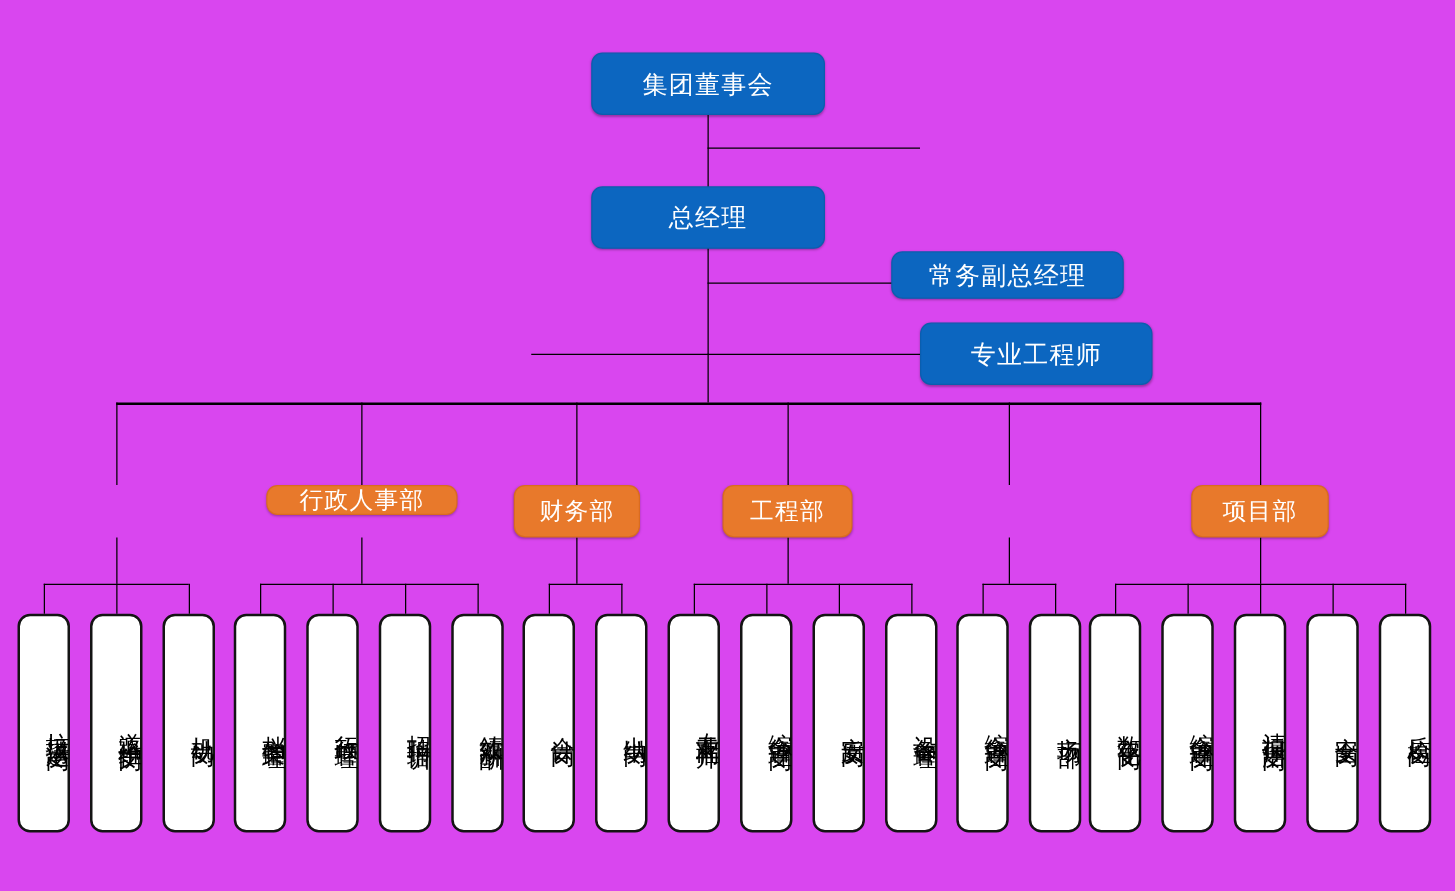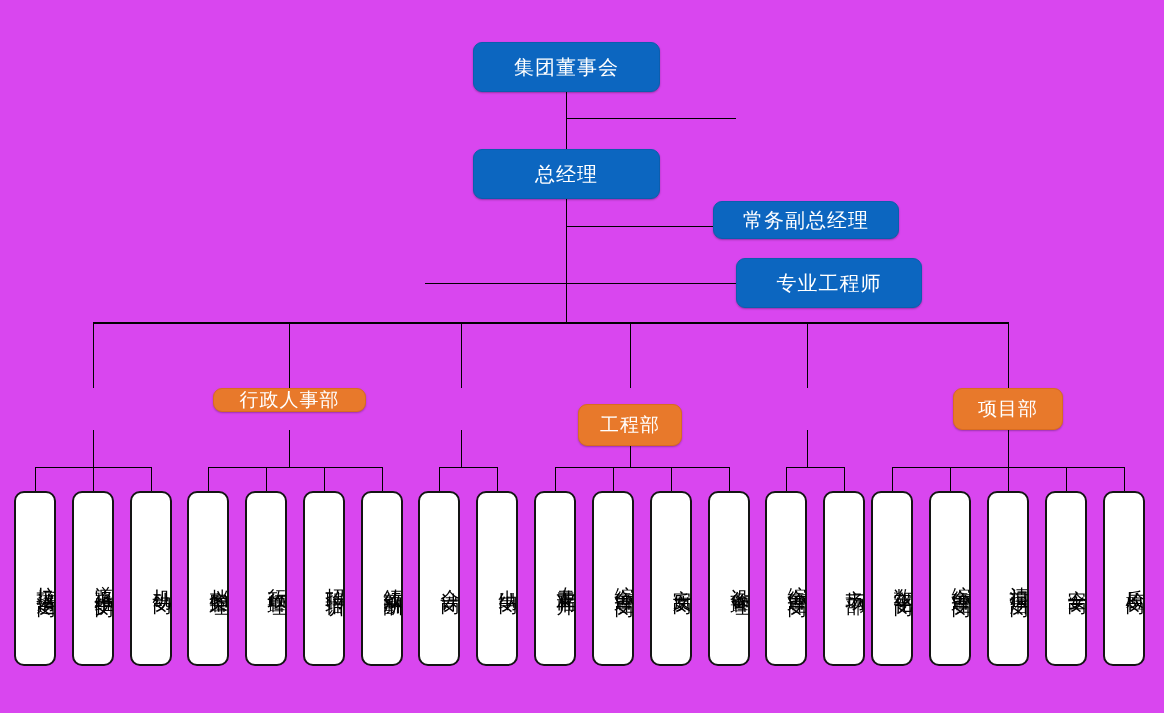--- a/index.html
+++ b/index.html
@@ -137,22 +137,23 @@
   <div class="node blue" style="left:473px; top:149px; width:187px; height:50px;">总经理</div>
 
   <div class="node blue" style="left:713px; top:201px; width:186px; height:38px;">常务副总经理</div>
 
   <div class="node blue" style="left:736px; top:258px; width:186px; height:50px;">专业工程师</div>
 
 
 
   <div class="node orange" style="left:213px; top:388px; width:153px; height:24px;">行政人事部</div>
 
+  <div class="node orange" style="left:411px; top:388px; width:101px; height:42px;">财务部</div>
 
-  <div class="node orange" style="left:578px; top:404px; width:104px; height:42px;text-align:right;">工程部</div>
+  <div class="node orange" style="left:578px; top:388px; width:104px; height:42px;text-align:right;">工程部</div>
 
 
   <div class="node orange" style="left:953px; top:388px; width:110px; height:42px;">项目部</div>
 
   <div class="node leaf" style="left:14px; top:491px; width:42px; height:175px;">垃圾清运岗</div>
   <div class="node leaf" style="left:72px; top:491px; width:42px; height:175px;">道路维护岗</div>
   <div class="node leaf" style="left:130px; top:491px; width:42px; height:175px;">机动岗</div>
 
   <div class="node leaf" style="left:187px; top:491px; width:42px; height:175px;">档案管理</div>
   <div class="node leaf" style="left:245px; top:491px; width:42px; height:175px;">行政管理</div>

